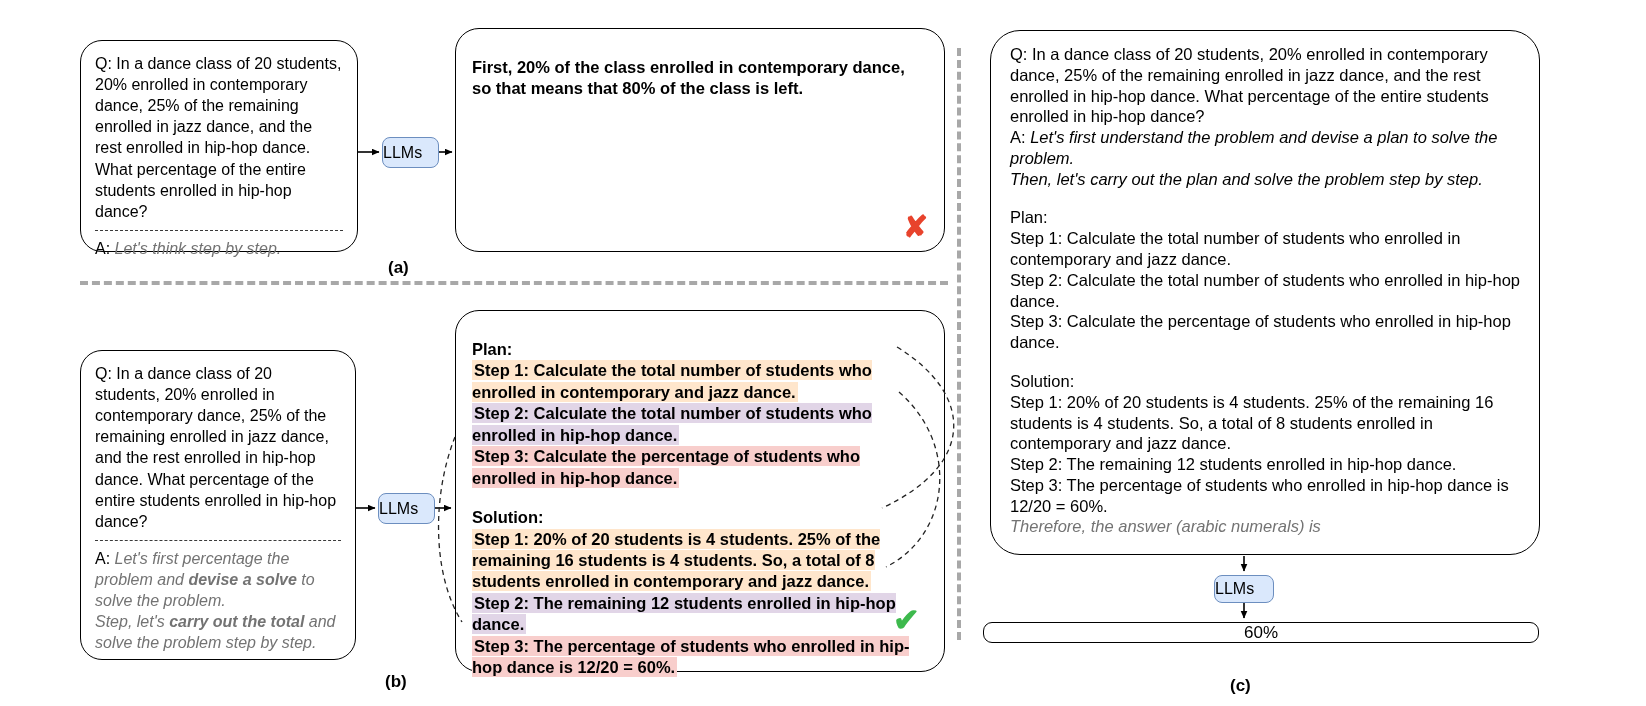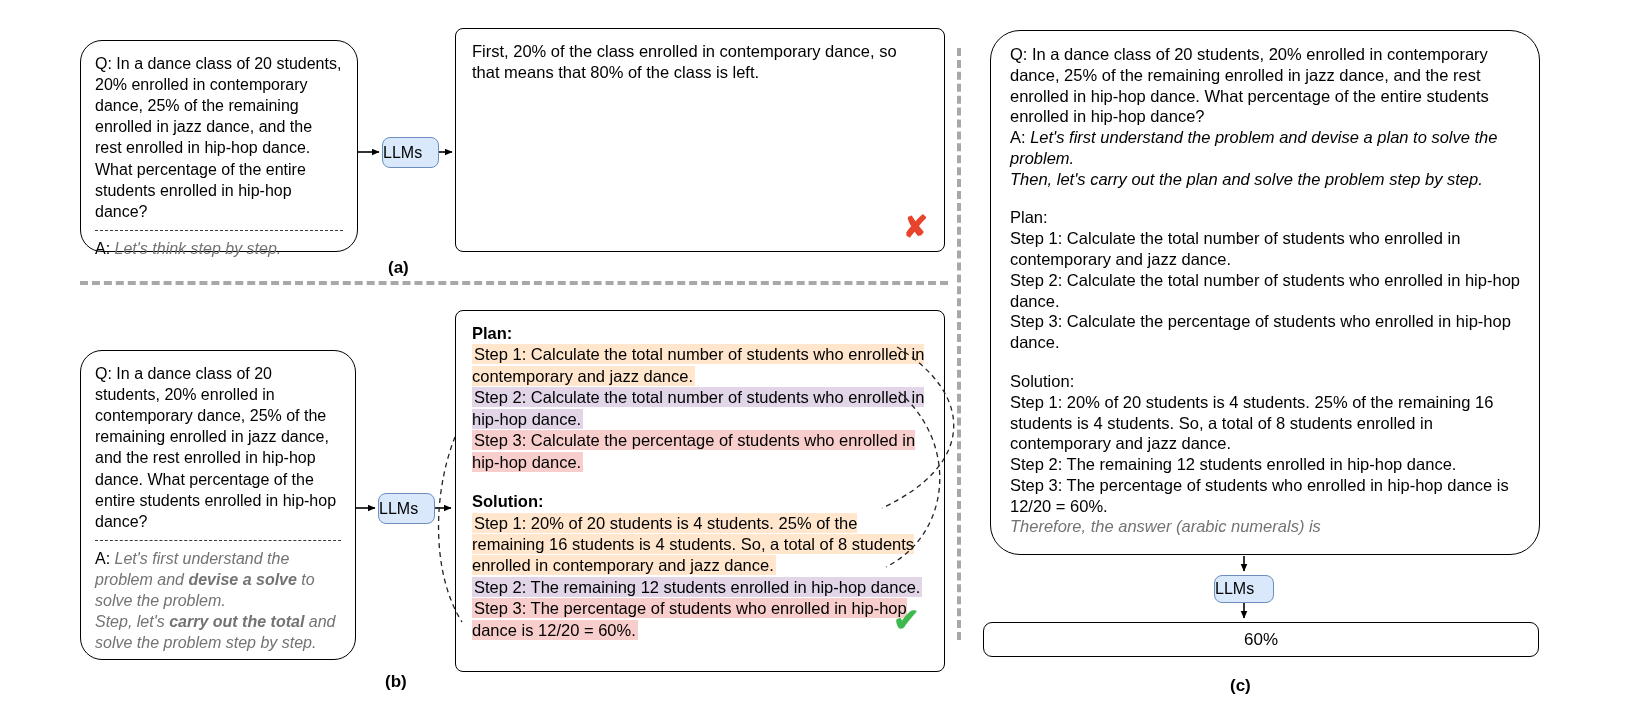--- a/index.html
+++ b/index.html
@@ -5,21 +5,21 @@
   html,body{margin:0;padding:0;background:#ffffff;}
   #canvas{
     position:relative;width:1646px;height:706px;background:#ffffff;
     font-family:"Liberation Sans", sans-serif;color:#000;overflow:hidden;
   }
   .bubble{
     position:absolute;background:#fff;border:1.6px solid #000;
     border-radius:22px;box-sizing:border-box;
   }
   .qbox{font-size:16px;line-height:1.32;padding:12px 14px;}
-  .outbox{font-size:16.5px;line-height:1.3;padding:12px 16px;border-radius:8px;}
+  .outbox{font-size:16.5px;line-height:1.3;padding:28px 16px;border-radius:24px;font-weight:bold;}
   .llm{
     position:absolute;background:#DAE8FC;border:1.6px solid #6C8EBF;border-radius:8px;
     display:flex;align-items:center;justify-content:flex-start;
     font-size:16px;box-sizing:border-box;
   }
   .panel-label{position:absolute;font-weight:bold;font-size:17px;}
   .sep{border:none;border-top:1.6px dashed #3a3a3a;margin:8px 0 7px 0;height:0;}
   .red-italic{color:#737373;font-style:italic;}
   .black-italic{font-style:italic;}
   .hl-blue{background:#A9CCEE;padding:1px 2px;}
@@ -75,21 +75,21 @@
   <div class="mark-x" style="left:903px;top:212px;">✘</div>
 
   <div class="panel-label" style="left:388px;top:258px;">(a)</div>
 
   <div class="divider-h"></div>
 
   <div class="bubble qbox" style="left:80px;top:350px;width:276px;height:310px;">
     <div>Q: In a dance class of 20 students, 20% enrolled in contemporary dance, 25% of the remaining enrolled in jazz dance, and the rest enrolled in hip-hop dance. What percentage of the entire students enrolled in hip-hop dance?</div>
     <div class="sep"></div>
     <div>
-      <span>A: </span><span class="red-italic"><span>Let's first understand the problem and </span><b>devise a solve</b><span> to solve the problem.</span></span>
+      <span>A: </span><span class="red-italic"><span>Let's first percentage the problem and </span><b>devise a solve</b><span> to solve the problem.</span></span>
       <div class="red-italic"><span>Step, let's </span><b>carry out the total</b><span> and solve the problem step by step.</span></div>
     </div>
   </div>
 
   <div class="llm" style="left:378px;top:493px;width:57px;height:31px;">
     <span>LLMs</span>
   </div>
 
   <div class="bubble outbox" style="left:455px;top:310px;width:490px;height:362px;">
     <div><b>Plan:</b></div>
@@ -125,21 +125,21 @@
     <div>Step 1: 20% of 20 students is 4 students. 25% of the remaining 16 students is 4 students. So, a total of 8 students enrolled in contemporary and jazz dance.</div>
     <div>Step 2: The remaining 12 students enrolled in hip-hop dance.</div>
     <div>Step 3: The percentage of students who enrolled in hip-hop dance is 12/20 = 60%.</div>
     <div class="red-italic">Therefore, the answer (arabic numerals) is</div>
   </div>
 
   <div class="llm" style="left:1214px;top:575px;width:60px;height:28px;">
     <span>LLMs</span>
   </div>
 
-  <div id="answer-box-c" style="left:983px;top:622px;width:556px;height:35px;">
+  <div id="answer-box-c" style="left:983px;top:622px;width:556px;height:21px;">
     <span>60%</span>
   </div>
 
   <div class="panel-label" style="left:1230px;top:676px;">(c)</div>
 
   <svg class="overlay" width="1646" height="706" viewBox="0 0 1646 706">
     <defs>
       <marker id="ah" markerWidth="10" markerHeight="8" refX="7.5" refY="3.5" orient="auto" markerUnits="userSpaceOnUse">
         <path d="M0,0 L8,3.5 L0,7 Z" fill="#000"></path>
       </marker>

